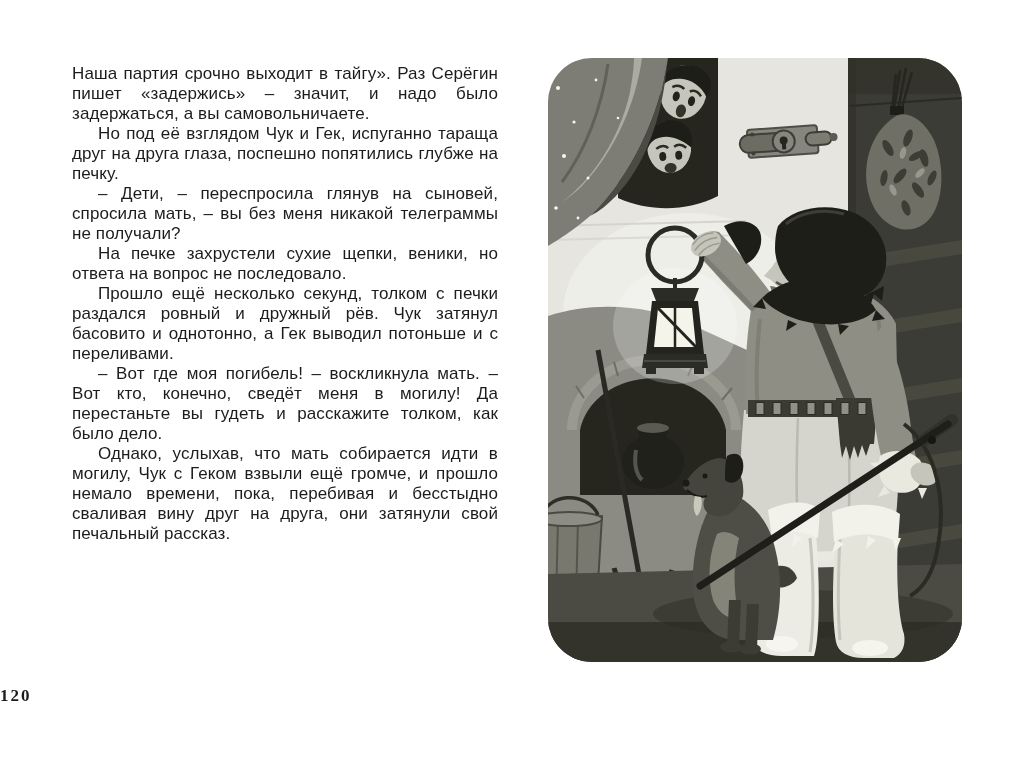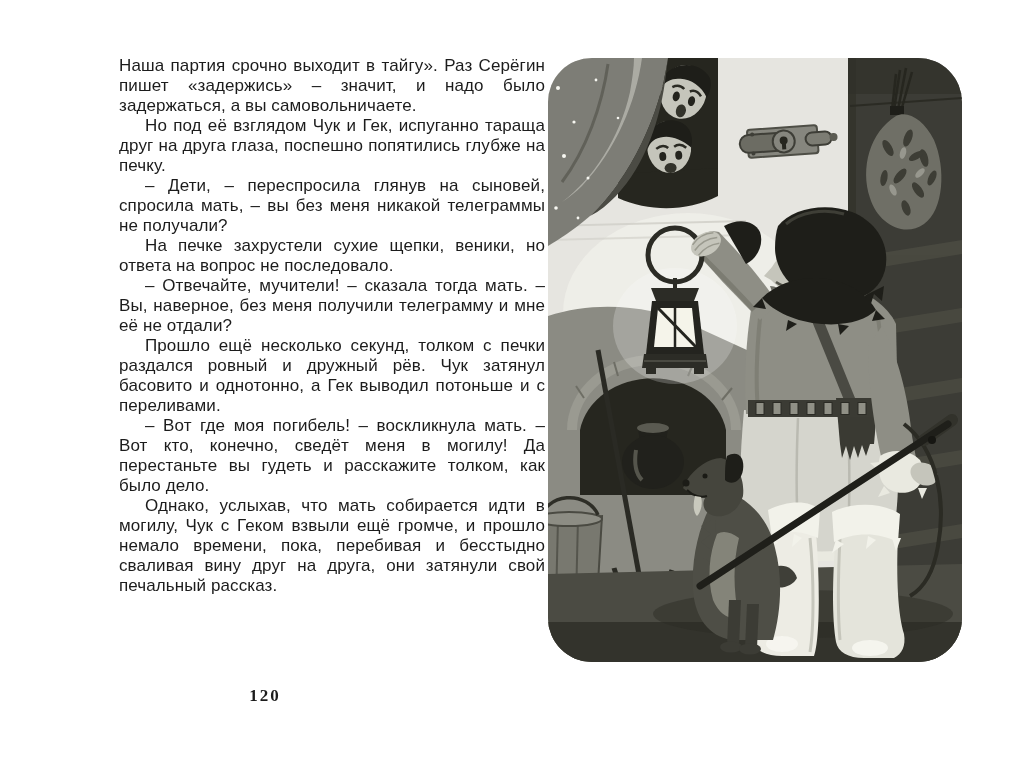--- a/index.html
+++ b/index.html
@@ -13,30 +13,29 @@
     --broom:#6f6f66; --leaf:#3d3d35; --pot:#21211c;
   }
   *{margin:0;padding:0;box-sizing:border-box;}
   html,body{width:1024px;height:768px;background:var(--paper);overflow:hidden;}
   .spread{position:relative;width:1024px;height:768px;background:var(--paper);
     font-family:"Liberation Sans",sans-serif;}
   .page{position:absolute;top:0;height:768px;}
   .page-left{left:0;width:512px;}
   .page-right{left:512px;width:512px;}
   .text-column{
-    position:absolute;left:72px;top:56px;width:426px;
+    position:absolute;left:72px;top:64px;width:426px;
     font-size:17px;line-height:20px;color:var(--ink);
     text-align:justify;hyphens:auto;-webkit-hyphens:auto;
     letter-spacing:0.1px;
-    margin-left:47px;
   }
   .text-column p{text-indent:26px;}
   .text-column p.no-indent{text-indent:0;}
   .folio{
-    position:absolute;left:0;top:686px;width:530px;text-align:center;
+    position:absolute;left:0;top:686px;width:530px;
     font-family:"Liberation Serif",serif;font-size:17px;color:var(--ink);
     letter-spacing:2px;font-weight:bold;
   }
   .illustration{
     position:absolute;left:36px;top:58px;width:414px;height:604px;
     border-radius:44px;overflow:hidden;
     box-shadow:inset 0 0 18px 14px var(--paper), inset 0 0 6px 4px var(--paper);
   }
   .illustration svg{display:block;width:414px;height:604px;}
   .f-wall{fill:var(--wall);} .f-light{fill:var(--light);}
@@ -52,21 +51,20 @@
 <body>
 
 <div class="spread">
 
   <div class="page page-left">
     <div class="text-column" lang="ru">
       <p class="no-indent">Наша партия срочно выходит в тайгу». Раз Серёгин пишет «задержись» – значит, и надо было задержаться, а вы самовольничаете.</p>
       <p>Но под её взглядом Чук и Гек, испуганно тараща друг на друга глаза, поспешно попятились глубже на печку.</p>
       <p>– Дети, – переспросила глянув на сыновей, спросила мать, – вы без меня никакой телеграммы не получали?</p>
       <p>На печке захрустели сухие щепки, веники, но ответа на вопрос не последовало.</p>
-      <p>– Отвечайте, мучители! – сказала тогда мать. – Вы, наверное, без меня получили телеграмму и мне её не отдали?</p>
       <p>Прошло ещё несколько секунд, толком с печки раздался ровный и дружный рёв. Чук затянул басовито и однотонно, а Гек выводил потоньше и с переливами.</p>
       <p>– Вот где моя погибель! – воскликнула мать. – Вот кто, конечно, сведёт меня в могилу! Да перестаньте вы гудеть и расскажите толком, как было дело.</p>
       <p>Однако, услыхав, что мать собирается идти в могилу, Чук с Геком взвыли ещё громче, и прошло немало времени, пока, перебивая и бесстыдно сваливая вину друг на друга, они затянули свой печальный рассказ.</p>
     </div>
     <div class="folio">120</div>
   </div>
 
   <div class="page page-right">
     <figure class="illustration" aria-label="Grayscale book illustration: a bearded hunter in a fur hat and felt boots raises a lantern; a shaggy dog sits beside him; two boys peek down from the stove shelf behind a dark curtain; a birch broom hangs by a dark stairway; a stove arch with a pot, an oven fork and a wooden bucket stand at left.">
       <svg viewBox="0 0 414 604" xmlns="http://www.w3.org/2000/svg">

